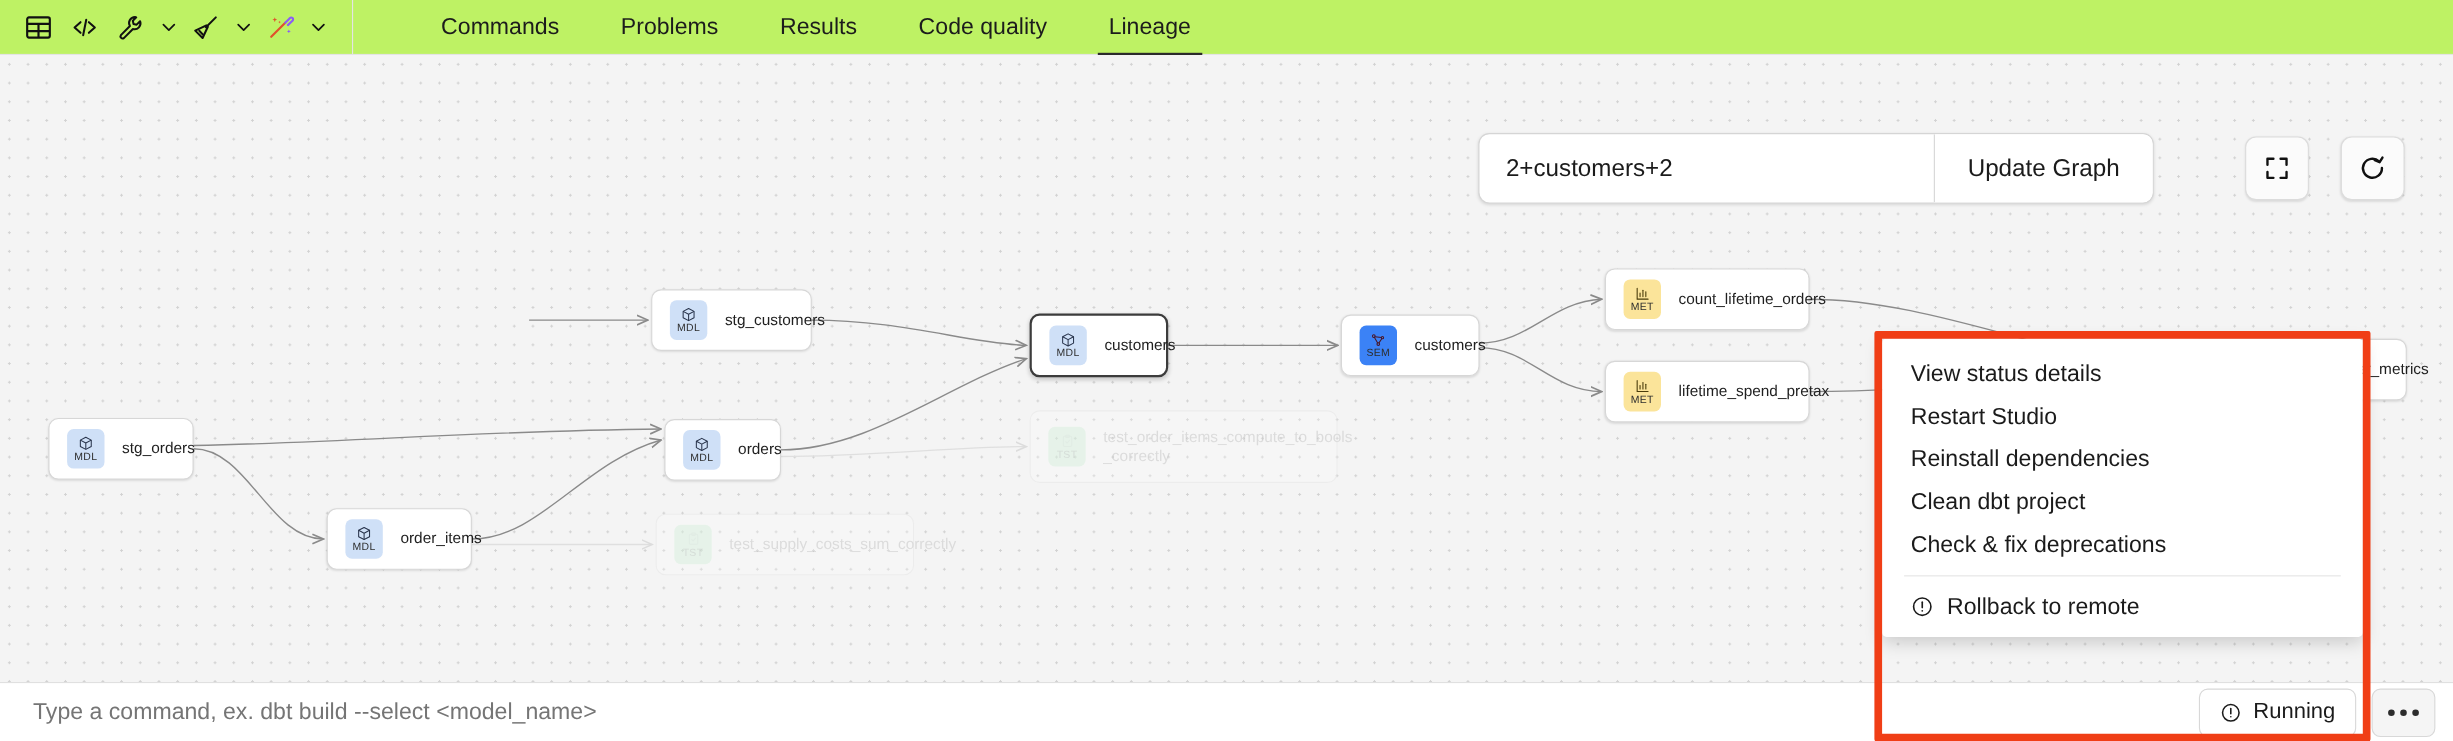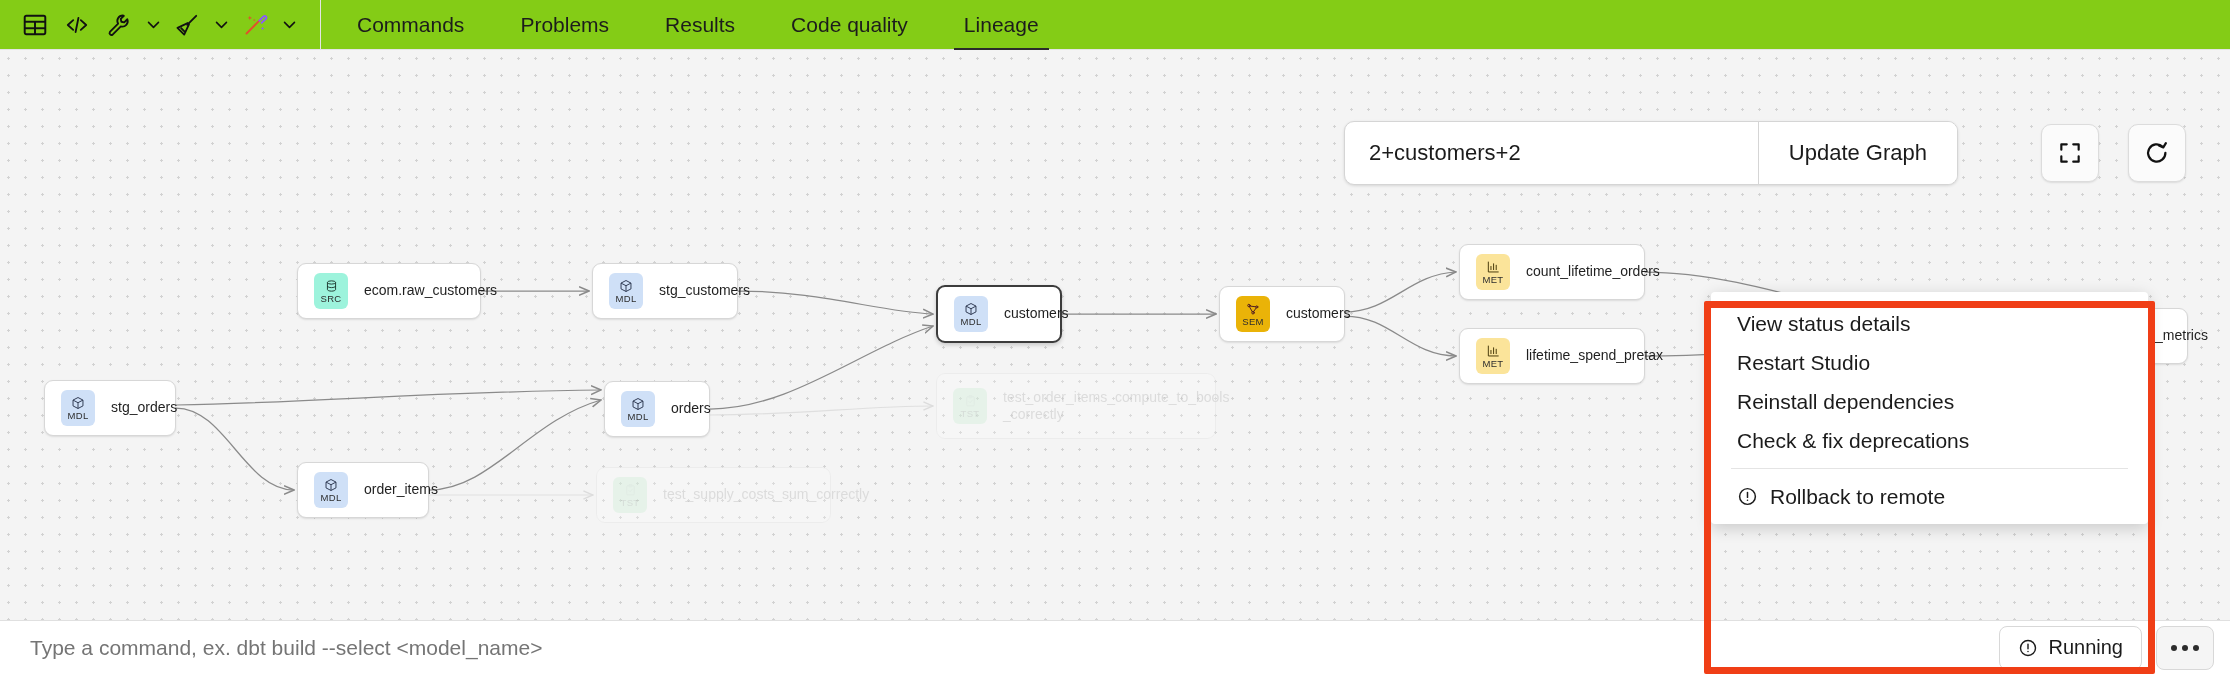--- a/index.html
+++ b/index.html
@@ -7,23 +7,24 @@
     width: 2230px; height: 674px;
     font-family: "Liberation Sans", sans-serif;
     background: #ffffff;
     overflow: hidden;
   }
   #app { position: relative; width: 2230px; height: 674px; }
 
   
   .topbar {
     position: absolute; left: 0; top: 0; width: 2230px; height: 50px;
-    background: #84cc16;
+    background: #bef264;
     display: flex; align-items: center;
     border-bottom: 1px solid #e4e4e4;
+    gap: 44px;
   }
   .tool-group { display: flex; align-items: center; height: 50px; padding-left: 14px; }
   .tool-btn {
     display: flex; align-items: center; justify-content: center;
     width: 42px; height: 42px; border-radius: 6px; cursor: pointer;
     color: #1c1c1c;
   }
   .caret-btn {
     display: flex; align-items: center; justify-content: center;
     width: 26px; height: 42px; border-radius: 6px; cursor: pointer; color: #1c1c1c;
@@ -74,21 +75,21 @@
   .badge {
     width: 34px; min-width: 34px; height: 36px;
     border-radius: 6px;
     display: flex; flex-direction: column; align-items: center; justify-content: center;
     gap: 1px;
   }
   .badge .gl { line-height: 1; display: flex; align-items: center; justify-content: center; }
   .badge .bl { font-size: 9.5px; letter-spacing: .3px; color: #2d2d2d; line-height: 1; }
   .badge-src { background: #9df3dc; }
   .badge-mdl { background: #cfe0f7; }
-  .badge-sem { background: #eab308; }
+  .badge-sem { background: #3b82f6; }
   .badge-met { background: #fbe49a; }
   .badge-svo { background: #fbdfc3; }
   .badge-tst { background: #d9f1df; }
   .node.ghost .badge .bl { color: #b8c7bd; }
   .node-label {
     margin-left: 16px; font-size: 14px; color: #1f1f1f; line-height: 1.25;
     white-space: pre-line;
   }
   .node.ghost .node-label { color: #c4c4c4; }
 
@@ -119,21 +120,21 @@
     display: flex; align-items: center; justify-content: center;
     cursor: pointer; box-shadow: 0 1px 2px rgba(0,0,0,0.10);
   }
 
   
   .menu-highlight {
     position: absolute; left: 1704px; top: 301px; width: 451px; height: 373px;
     border: 7px solid #f03e16; border-radius: 2px; pointer-events: none; z-index: 40;
   }
   .ctx-menu {
-    position: absolute; left: 1711px; top: 292px; width: 437px;
+    position: absolute; left: 1711px; top: 308px; width: 437px;
     background: #ffffff; border-radius: 4px;
     box-shadow: 0 4px 16px rgba(0,0,0,0.18);
     padding: 12px 0 8px 0; z-index: 39;
   }
   .ctx-item {
     display: flex; align-items: center; gap: 12px;
     padding: 0 26px; height: 39px;
     font-size: 21px; color: #1b1b1b; cursor: pointer; white-space: nowrap;
   }
   .ctx-sep { height: 1px; background: #e4e4e4; margin: 8px 20px; }
@@ -294,33 +295,20 @@
             <svg width="14" height="14" viewBox="0 0 24 24" fill="none" stroke="#27324a" stroke-width="1.6" stroke-linejoin="round">
               <path d="M12 2.6 20.5 7v10L12 21.4 3.5 17V7z"></path>
               <path d="M3.5 7 12 11.5 20.5 7M12 11.5V21.4"></path>
             </svg>
           </span>
         <span class="bl">MDL</span>
       </div>
       <div class="node-label">stg_orders</div>
     </div>
 
-    <div class="node" style="left:297px; top:213px; width:184px; height:56px;">
-      <div class="badge badge-src">
-        <span class="gl">
-            <svg width="13" height="14" viewBox="0 0 24 24" fill="none" stroke="#19332b" stroke-width="1.7">
-              <ellipse cx="12" cy="5.5" rx="7.5" ry="3"></ellipse>
-              <path d="M4.5 5.5v13c0 1.66 3.36 3 7.5 3s7.5-1.34 7.5-3v-13"></path>
-              <path d="M4.5 12c0 1.66 3.36 3 7.5 3s7.5-1.34 7.5-3"></path>
-            </svg>
-          </span>
-        <span class="bl">SRC</span>
-      </div>
-      <div class="node-label">ecom.raw_customers</div>
-    </div>
 
     <div class="node" style="left:297px; top:412px; width:132px; height:56px;">
       <div class="badge badge-mdl">
         <span class="gl">
             <svg width="14" height="14" viewBox="0 0 24 24" fill="none" stroke="#27324a" stroke-width="1.6" stroke-linejoin="round">
               <path d="M12 2.6 20.5 7v10L12 21.4 3.5 17V7z"></path>
               <path d="M3.5 7 12 11.5 20.5 7M12 11.5V21.4"></path>
             </svg>
           </span>
         <span class="bl">MDL</span>
@@ -481,20 +469,23 @@
 
   <div class="ctx-menu">
     <div class="ctx-item">
       <span>View status details</span>
     </div>
     <div class="ctx-item">
       <span>Restart Studio</span>
     </div>
     <div class="ctx-item">
       <span>Reinstall dependencies</span>
+    </div>
+    <div class="ctx-item">
+      <span>Clean dbt project</span>
     </div>
     <div class="ctx-item">
       <span>Check &amp; fix deprecations</span>
     </div>
     <div class="ctx-sep"></div>
     <div class="ctx-item">
       <svg width="21" height="21" viewBox="0 0 24 24" fill="none" stroke="#1b1b1b" stroke-width="1.7" stroke-linecap="round">
         <circle cx="12" cy="12" r="9"></circle>
           <line x1="12" y1="7.3" x2="12" y2="13"></line>
           <circle cx="12" cy="16.3" r="0.9" fill="#1b1b1b" stroke="none"></circle>

